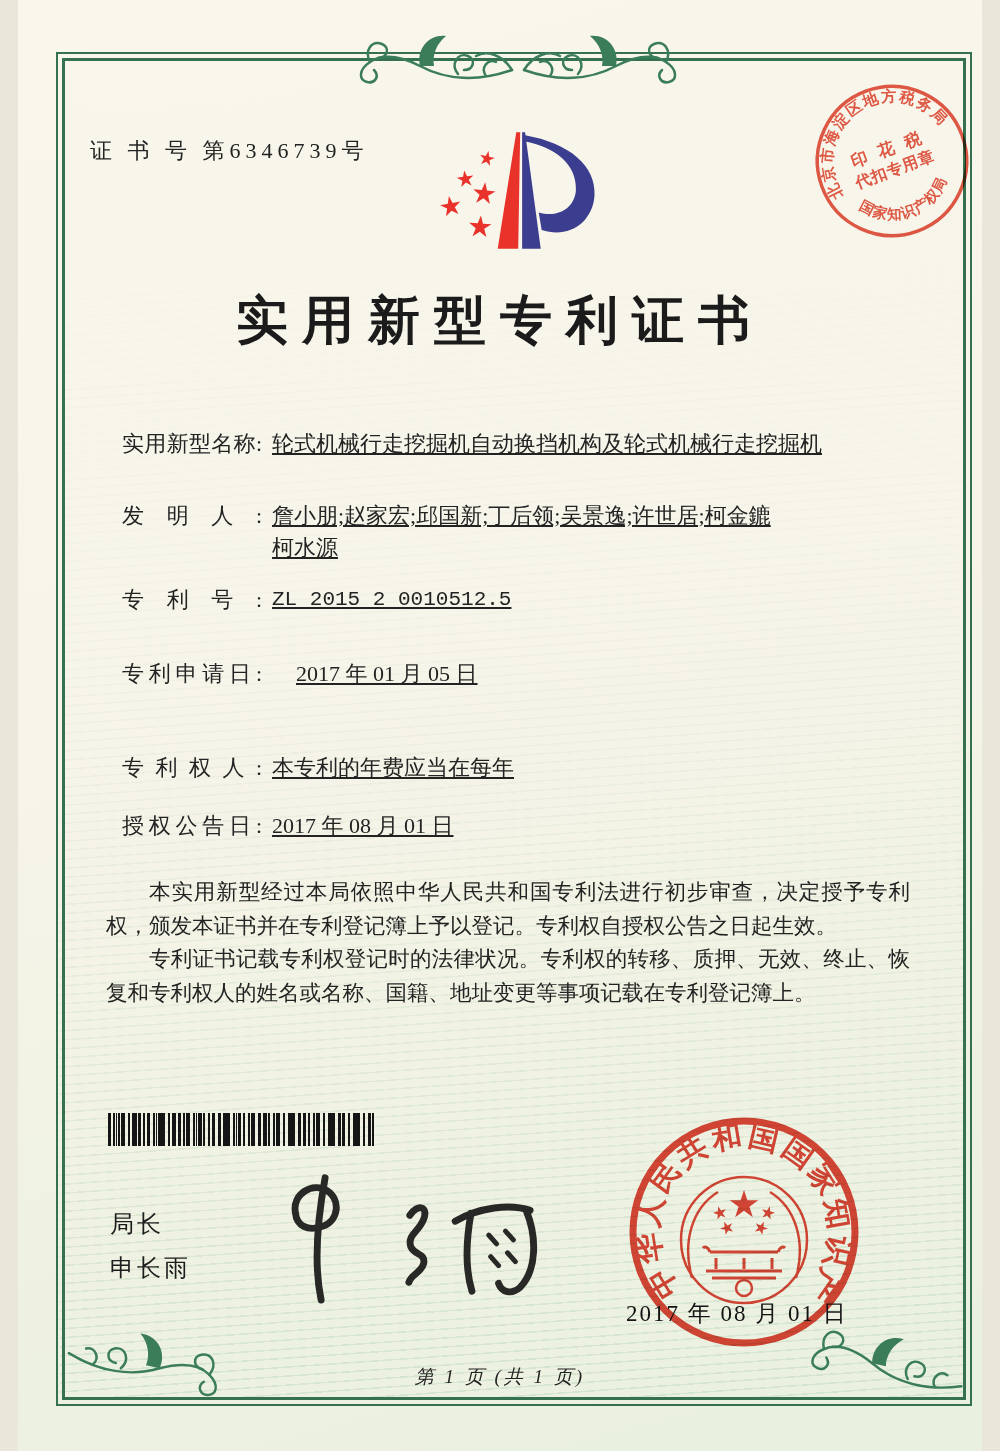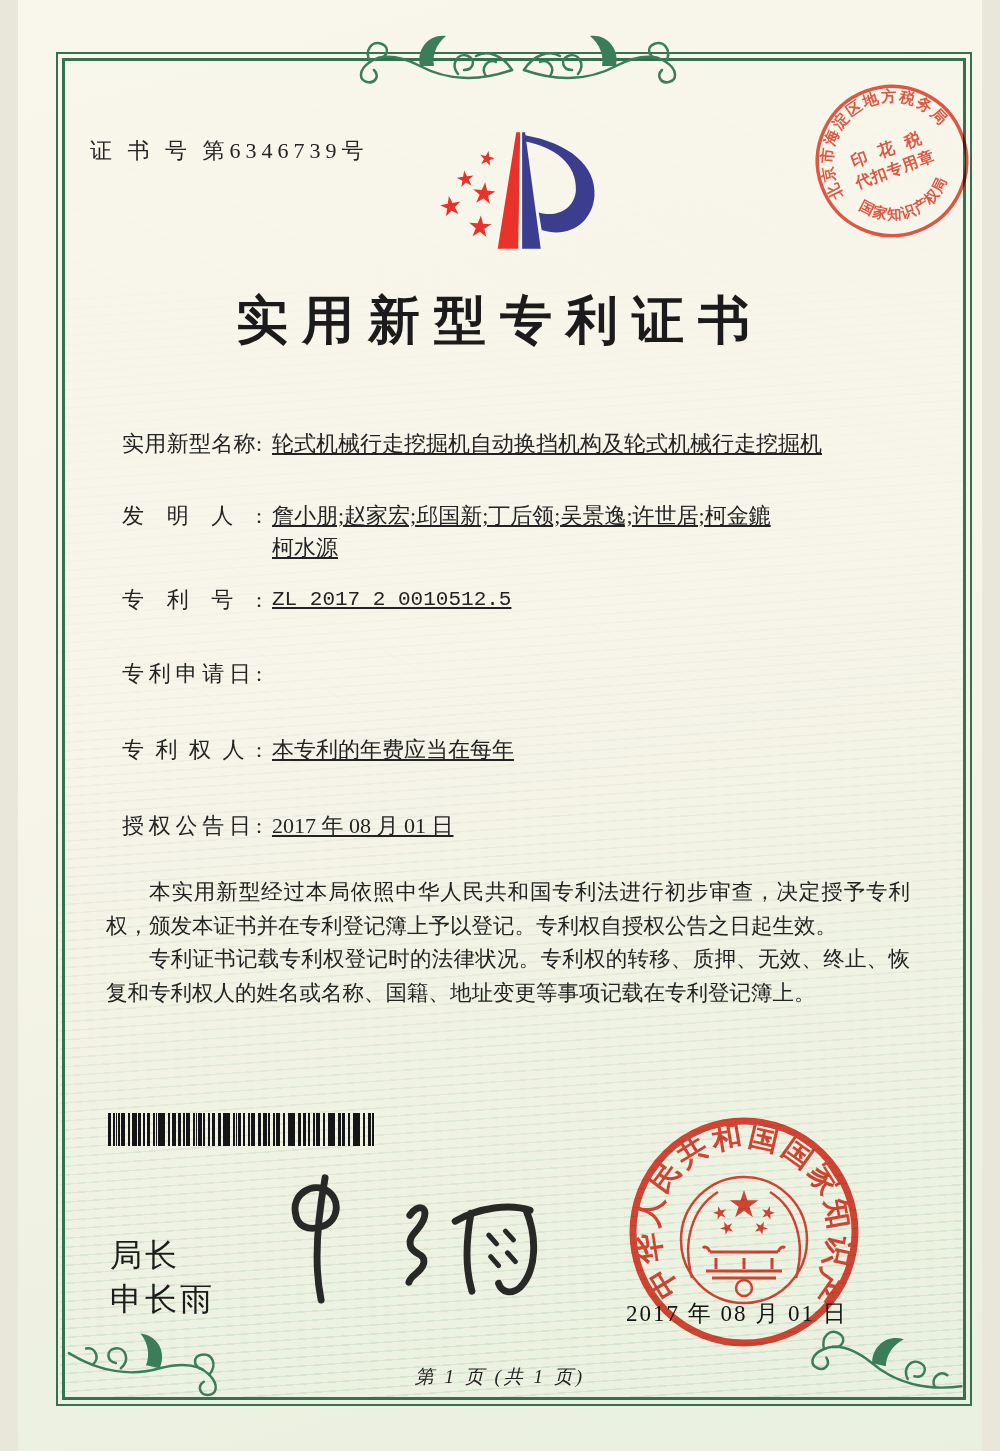--- a/index.html
+++ b/index.html
@@ -20,30 +20,30 @@
   .cert-no{position:absolute;left:72px;top:136px;font-size:22px;letter-spacing:5px;}
   .logo{position:absolute;left:402px;top:102px;width:216px;height:176px;}
   .tax-stamp{position:absolute;left:795px;top:82px;width:158px;height:158px;
              transform:rotate(-20deg);opacity:.88;mix-blend-mode:multiply;}
   .title{position:absolute;left:0;right:0;top:286px;text-align:center;font-size:52px;
          font-weight:bold;letter-spacing:14px;color:#1b1b1b;}
   .frow{position:absolute;left:88px;right:66px;display:flex;font-size:22px;line-height:32px;}
   .frow .lab{flex:0 0 140px;text-align:justify;text-align-last:justify;margin-left:16px;}
   .frow .val{flex:1;padding-left:10px;text-decoration:underline;}
   .r-name{top:428px;} .r-inv{top:500px;} .r-pno{top:584px;}
-  .r-fil{top:658px;gap:24px;} .r-pat{top:734px;} .r-grant{top:810px;}
+  .r-fil{top:658px;gap:24px;} .r-pat{top:752px;} .r-grant{top:810px;}
   .paras{position:absolute;left:88px;right:72px;top:876px;font-size:21.5px;line-height:33.5px;
          text-align:justify;}
   .paras p{margin:0;text-indent:2em;}
   .barcode{position:absolute;left:90px;top:1113px;width:266px;height:33px;
          background-image:repeating-linear-gradient(90deg,#151515 0 2px,rgba(0,0,0,0) 2px 5px),
                           repeating-linear-gradient(90deg,#151515 0 1px,rgba(0,0,0,0) 1px 8px),
                           repeating-linear-gradient(90deg,#151515 0 3px,rgba(0,0,0,0) 3px 13px);}
   .commissioner{position:absolute;left:92px;top:1202px;font-family:"Liberation Sans","DejaVu Sans",sans-serif;
-         font-size:32px;line-height:44px;letter-spacing:3px;color:#1c1c1c;margin-top:31px;}
+         font-size:24px;line-height:44px;letter-spacing:3px;color:#1c1c1c;}
   .signature{position:absolute;left:244px;top:1162px;width:276px;height:146px;}
   .seal{position:absolute;left:606px;top:1112px;width:240px;height:240px;opacity:.93;mix-blend-mode:multiply;}
   .seal-date{position:absolute;left:608px;top:1298px;font-size:23px;letter-spacing:2px;color:#141414;}
   .footer{position:absolute;left:0;right:0;top:1364px;text-align:center;font-size:19px;letter-spacing:3px;font-style:italic;}
   svg text{font-family:"Liberation Sans","DejaVu Sans",sans-serif;}
 </style>
 </head>
 <body>
 
 <div class="page">
@@ -132,24 +132,25 @@
   </div>
   <div class="frow r-inv">
     <span class="lab">发明人:</span>
     <span class="val">
       <span style="display:block">詹小朋;赵家宏;邱国新;丁后领;吴景逸;许世居;柯金鏕</span>
       <span style="display:block">柯水源</span>
     </span>
   </div>
   <div class="frow r-pno">
     <span class="lab">专利号:</span>
-    <span class="val" style="font-family:'Liberation Mono','DejaVu Sans Mono',monospace;font-size:21px;">ZL 2017 2 0010512.5</span>
+    <span class="val" style="font-family:'Liberation Mono','DejaVu Sans Mono',monospace;font-size:21px;">ZL 2015 2 0010512.5</span>
   </div>
   <div class="frow r-fil">
     <span class="lab">专利申请日:</span>
+    <span class="val">2017 年 01 月 05 日</span>
   </div>
   <div class="frow r-pat">
     <span class="lab">专利权人:</span>
     <span class="val">本专利的年费应当在每年</span>
   </div>
   <div class="frow r-grant">
     <span class="lab">授权公告日:</span>
     <span class="val">2017 年 08 月 01 日</span>
   </div>
 

